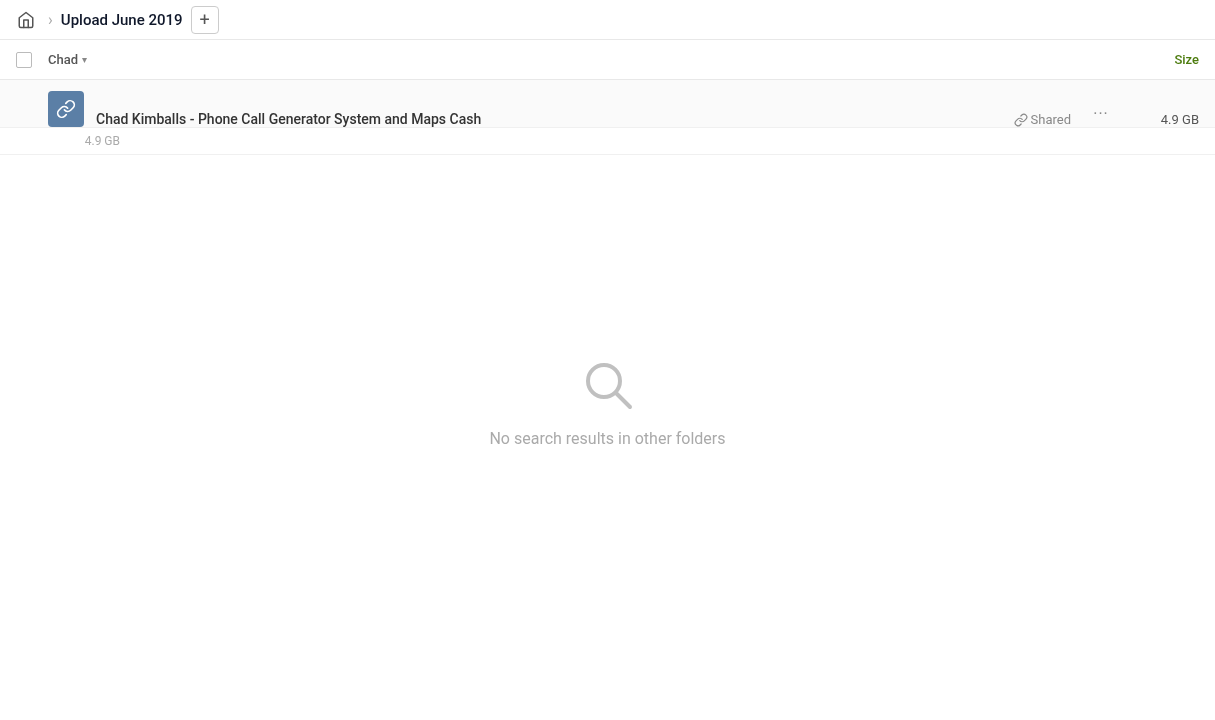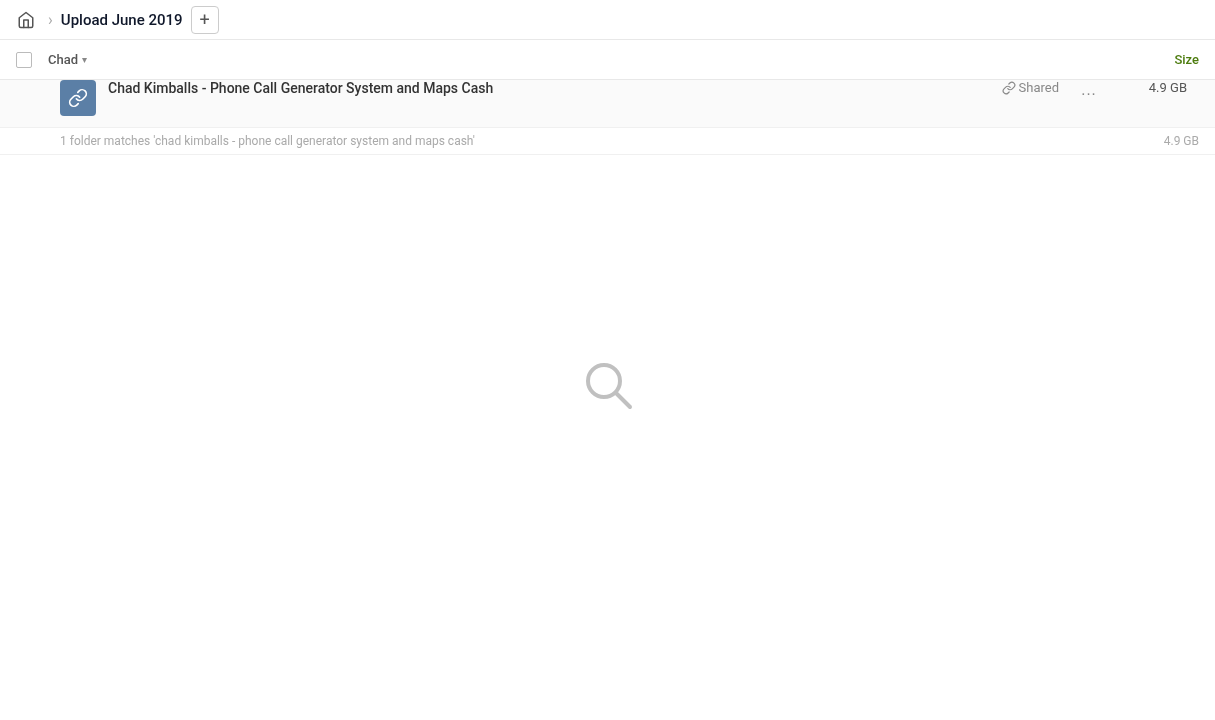--- a/index.html
+++ b/index.html
@@ -108,22 +108,22 @@
       color: #4d7c0f;
       font-weight: 500;
       width: 80px;
       text-align: right;
       flex-shrink: 0;
     }
 
     
     .file-row {
       display: flex;
-      align-items: flex-start;
-      padding: 0 28px;
+      align-items: flex-end;
+      padding: 0 16px;
       height: 48px;
       border-bottom: 1px solid #f0f0f0;
       background: #fafafa;
     }
 
     .file-icon-box {
       width: 36px;
       height: 36px;
       background: #5b7fa6;
       border-radius: 4px;
@@ -264,22 +264,22 @@
     </svg>
     <span>Shared</span>
   </div>
   <div class="more-btn">
     <span>···</span>
   </div>
   <span class="file-size">4.9 GB</span>
 </div>
 
 <div class="matches-row">
-  <span class="matches-text">1 folder matches 'chad kimballs - phone call generator system and maps cash'</span>
   <span class="matches-size">4.9 GB</span>
 </div>
 
 <div class="empty-state">
   <svg class="search-icon-large" viewBox="0 0 60 60" fill="none" xmlns="http://www.w3.org/2000/svg">
     <circle cx="26" cy="26" r="16" stroke="#c0c0c0" stroke-width="4" fill="none"></circle>
     <line x1="38" y1="38" x2="52" y2="52" stroke="#c0c0c0" stroke-width="4" stroke-linecap="round"></line>
   </svg>
+  <span class="empty-text">No search results in other folders</span>
 </div>
 
 </body></html>

